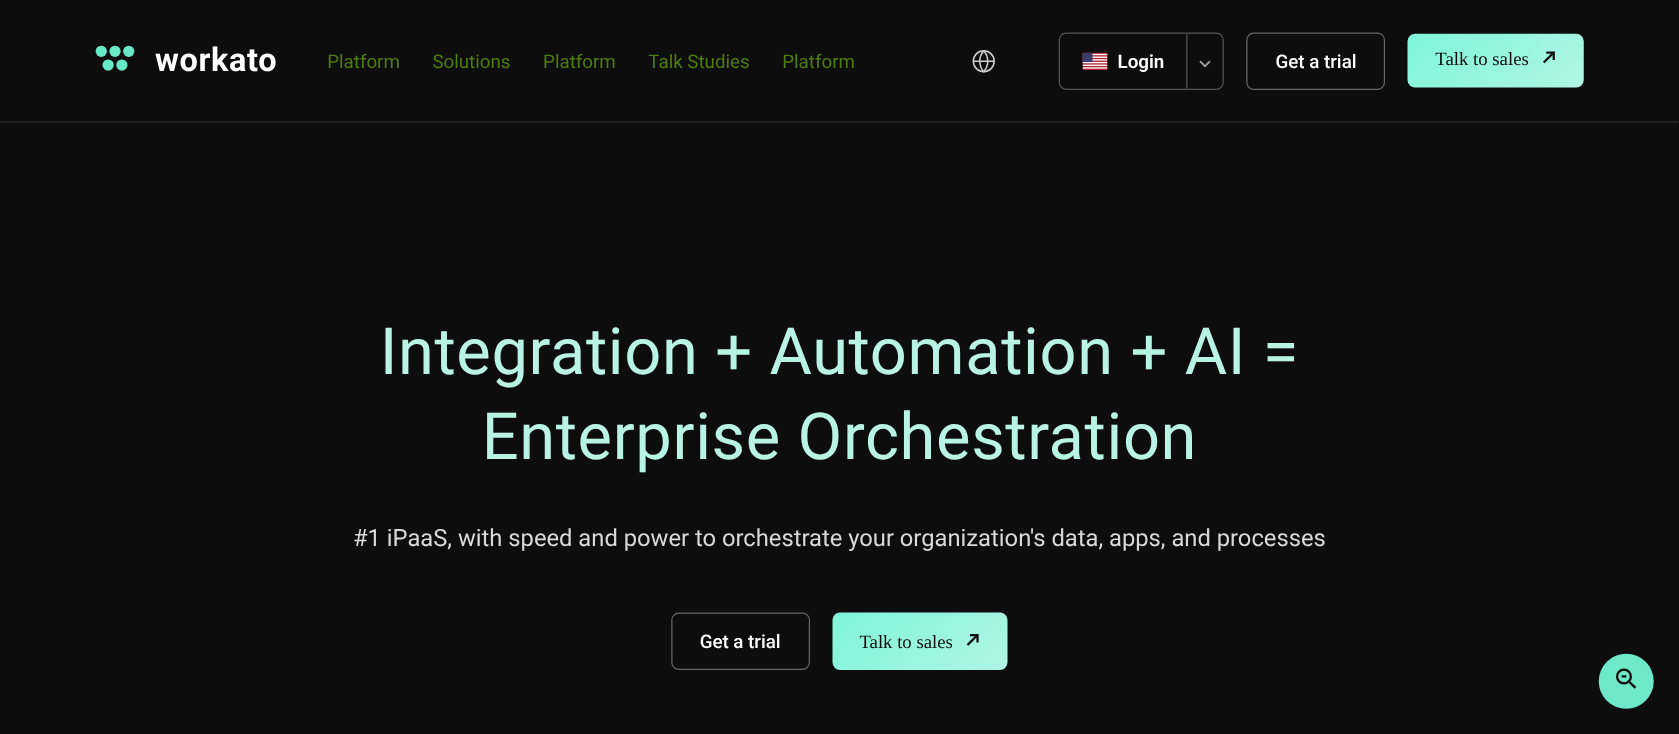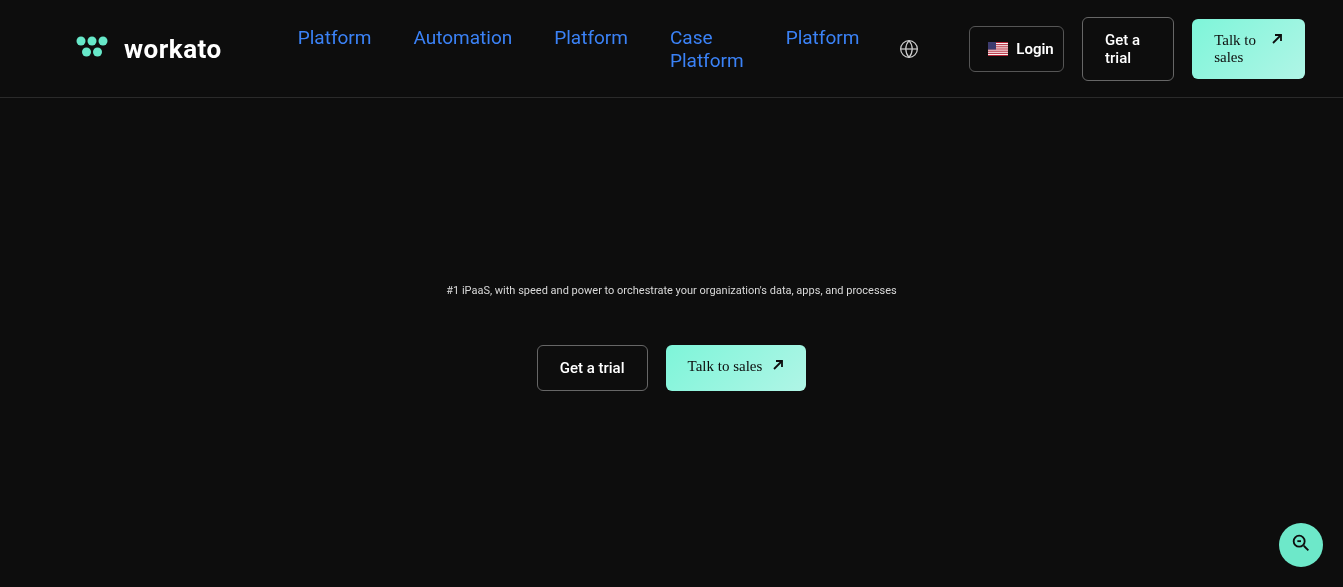--- a/index.html
+++ b/index.html
@@ -11,43 +11,41 @@
   height: 587px;
   overflow: hidden;
   position: relative;
 }
 .header {
   display: flex;
   align-items: center;
   height: 98px;
   padding: 0 76px;
   border-bottom: 1px solid #2a2a2a;
-  gap: 20px;
 }
 .logo {
   display: flex;
   align-items: center;
   gap: 10px;
   margin-right: 40px;
 }
 .logo-text {
   font-size: 26px;
   font-weight: 700;
   letter-spacing: 0.5px;
   color: #fff;
 }
 .nav {
   display: flex;
   gap: 26px;
 }
 .nav-item {
-  font-size: 19px;
-  color: #3b82f6;
-  cursor: pointer;
-  margin-left: 16px;
+  font-size: 15px;
+  color: #4d7c0f;
+  cursor: pointer;
 }
 .spacer { flex: 1; }
 .right-controls {
   display: flex;
   align-items: center;
   gap: 18px;
 }
 .globe {
   width: 20px;
   height: 20px;
@@ -84,21 +82,21 @@
   justify-content: center;
   cursor: pointer;
 }
 .btn {
   padding: 13px 22px;
   font-size: 15px;
   font-weight: 500;
   border-radius: 6px;
   cursor: pointer;
   display: inline-flex;
-  align-items: flex-start;
+  align-items: flex-end;
   gap: 10px;
 }
 .btn-outline {
   border: 1px solid #666;
   color: #fff;
   background: transparent;
 }
 .btn-primary {
   background: linear-gradient(135deg, #7ef5d9 0%, #b0f5e6 100%);
   color: #0d0d0d;
@@ -113,21 +111,21 @@
 }
 .hero-title {
   font-size: 52px;
   font-weight: 400;
   line-height: 1.3;
   color: #b8f3e4;
   letter-spacing: 0.5px;
 }
 .hero-sub {
   margin-top: 36px;
-  font-size: 11px;
+  font-size: 19px;
   color: #d9d9d9;
 }
 .hero-buttons {
   margin-top: 48px;
   display: flex;
   justify-content: center;
   gap: 18px;
 }
 .chat-bubble {
   position: absolute;
@@ -155,23 +153,23 @@
         <circle cx="27" cy="6" r="4.5" fill="#67e8c9"></circle>
         <circle cx="10.5" cy="17" r="4.5" fill="#67e8c9"></circle>
         <circle cx="21.5" cy="17" r="4.5" fill="#67e8c9"></circle>
       </svg>
     </span>
     <span class="logo-text">workato</span>
   </div>
 
   <nav class="nav">
     <span class="nav-item">Platform</span>
-    <span class="nav-item">Automation</span>
+    <span class="nav-item">Solutions</span>
     <span class="nav-item">Platform</span>
-    <span class="nav-item">Case Platform</span>
+    <span class="nav-item">Talk Studies</span>
     <span class="nav-item">Platform</span>
   </nav>
 
   <div class="spacer"></div>
 
   <div class="right-controls">
     <span class="globe">
       <svg width="20" height="20" viewBox="0 0 24 24" fill="none" stroke="#ccc" stroke-width="1.5">
         <circle cx="12" cy="12" r="10"></circle>
         <path d="M2 12h20"></path>
@@ -214,20 +212,24 @@
         <svg width="12" height="12" viewBox="0 0 12 12" fill="none" stroke="#0d0d0d" stroke-width="1.8">
           <path d="M2 10L10 2"></path>
           <path d="M4 2h6v6"></path>
         </svg>
       </span>
     </div>
   </div>
 </header>
 
 <section class="hero">
+  <h1 class="hero-title">
+    <span>Integration + Automation + AI =</span><br>
+    <span>Enterprise Orchestration</span>
+  </h1>
   <p class="hero-sub">#1 iPaaS, with speed and power to orchestrate your organization's data, apps, and processes</p>
   <div class="hero-buttons">
     <div class="btn btn-outline">
       <span>Get a trial</span>
     </div>
     <div class="btn btn-primary">
       <span>Talk to sales</span>
       <span>
         <svg width="12" height="12" viewBox="0 0 12 12" fill="none" stroke="#0d0d0d" stroke-width="1.8">
           <path d="M2 10L10 2"></path>

